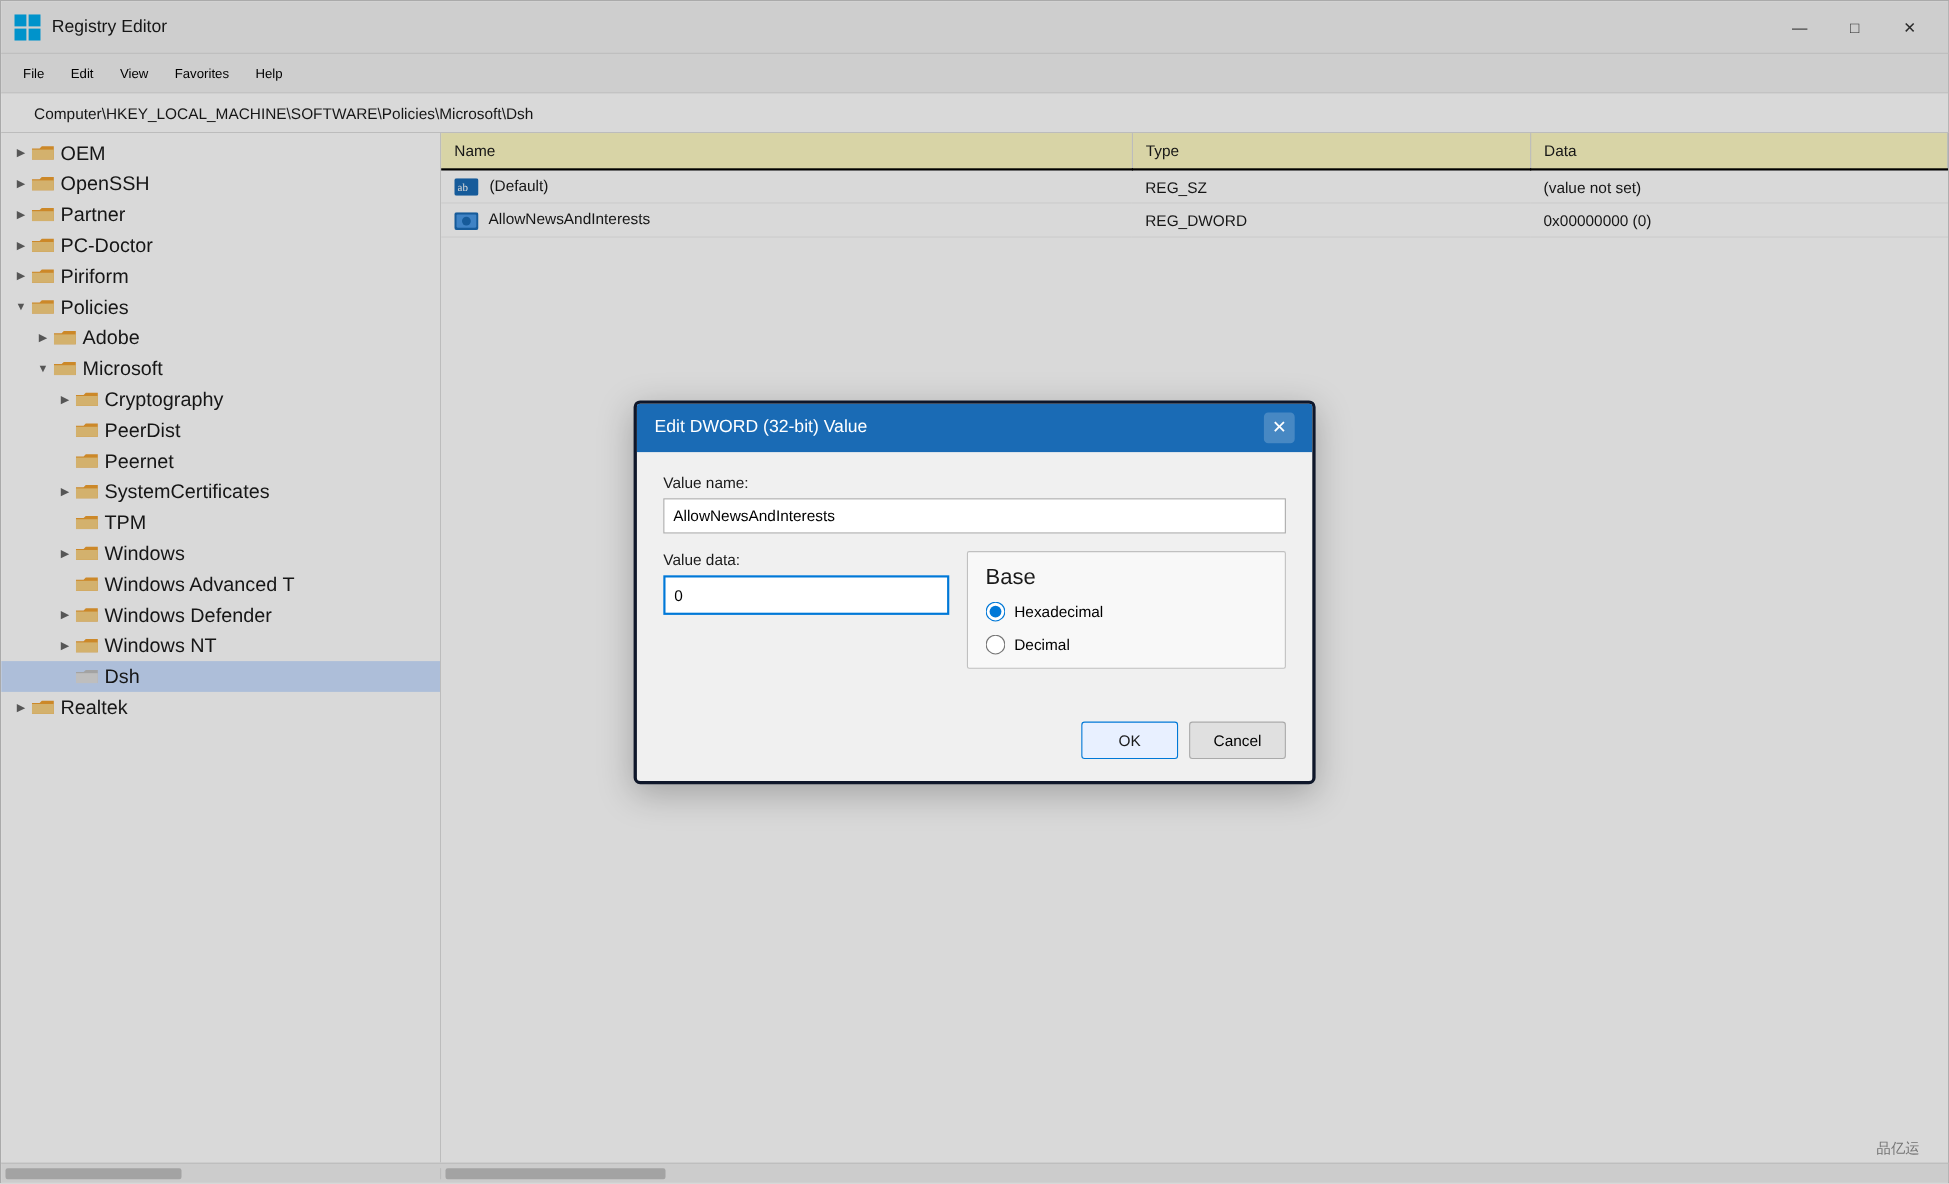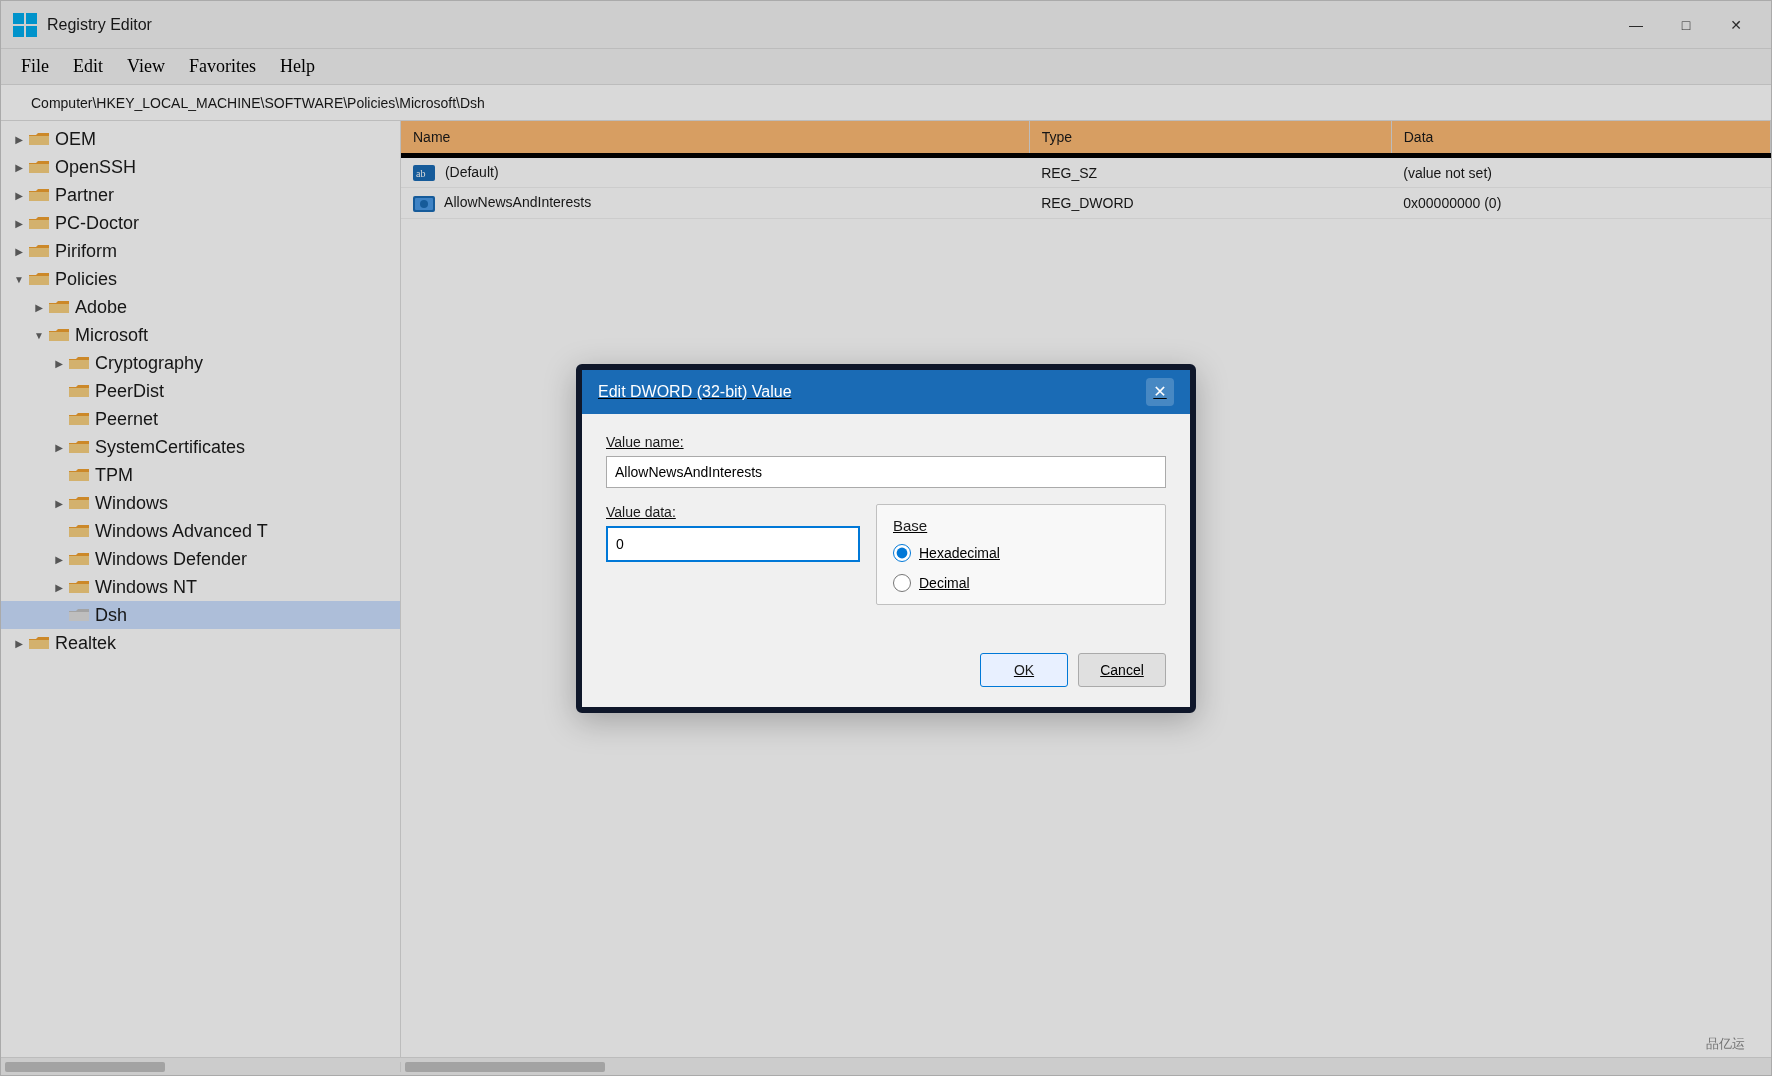--- a/index.html
+++ b/index.html
@@ -68,22 +68,21 @@
       display: flex;
       align-items: center;
       padding: 0 8px;
       border-bottom: 1px solid #ddd;
       flex-shrink: 0;
     }
     .menu-item {
       padding: 4px 12px;
       cursor: pointer;
       border-radius: 3px;
-      font-size: 18px;
-      font-family: Liberation Serif, serif;
+      font-size: 12px;
     }
 
     
     .address-bar {
       background: #fff;
       height: 36px;
       display: flex;
       align-items: center;
       padding: 0 30px;
       border-bottom: 1px solid #ddd;
@@ -159,22 +158,22 @@
       overflow: auto;
       padding: 0;
     }
 
     
     .reg-table {
       width: 100%;
       border-collapse: collapse;
     }
     .reg-table thead tr {
-      background: #fdba74;
-      border-bottom: 5px solid #000000;
+      background: #fef9c3;
+      border-bottom: 2px solid #000000;
     }
     .reg-table th {
       text-align: left;
       padding: 8px 12px;
       font-weight: 400;
       font-size: 14px;
       color: #1a1a1a;
       border-right: 1px solid #ddd;
     }
     .reg-table td {
@@ -209,26 +208,25 @@
       background: rgba(0,0,0,0.15);
       display: flex;
       align-items: center;
       justify-content: center;
       z-index: 100;
     }
 
     
     .dialog {
       background: #f0f0f0;
-      border: 6px solid #0f172a;
+      border: 3px solid #0f172a;
       border-radius: 6px;
       width: 620px;
       box-shadow: 0 8px 32px rgba(0,0,0,0.25);
       overflow: hidden;
-      text-decoration: underline;
     }
     .dialog-title-bar {
       background: #1a6bb5;
       height: 44px;
       display: flex;
       align-items: center;
       padding: 0 16px;
       color: white;
     }
     .dialog-title {
@@ -280,21 +278,21 @@
 
     .value-data-section { flex: 1; }
     .base-section {
       width: 290px;
       border: 1px solid #c0c0c0;
       background: #f8f8f8;
       padding: 12px 16px;
       border-radius: 2px;
     }
     .base-title {
-      font-size: 15px;
+      font-size: 20px;
       margin-bottom: 10px;
       color: #1a1a1a;
     }
 
     .value-data-input {
       width: 100%;
       height: 36px;
       border: 2px solid #0078d7;
       background: #fff;
       padding: 4px 8px;

